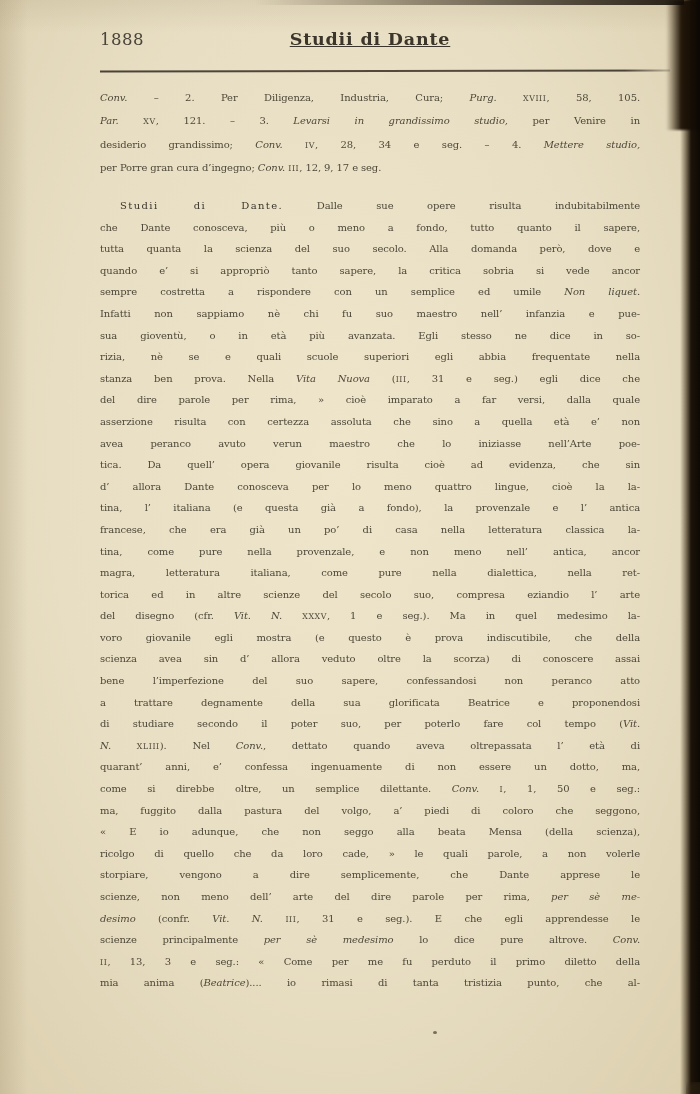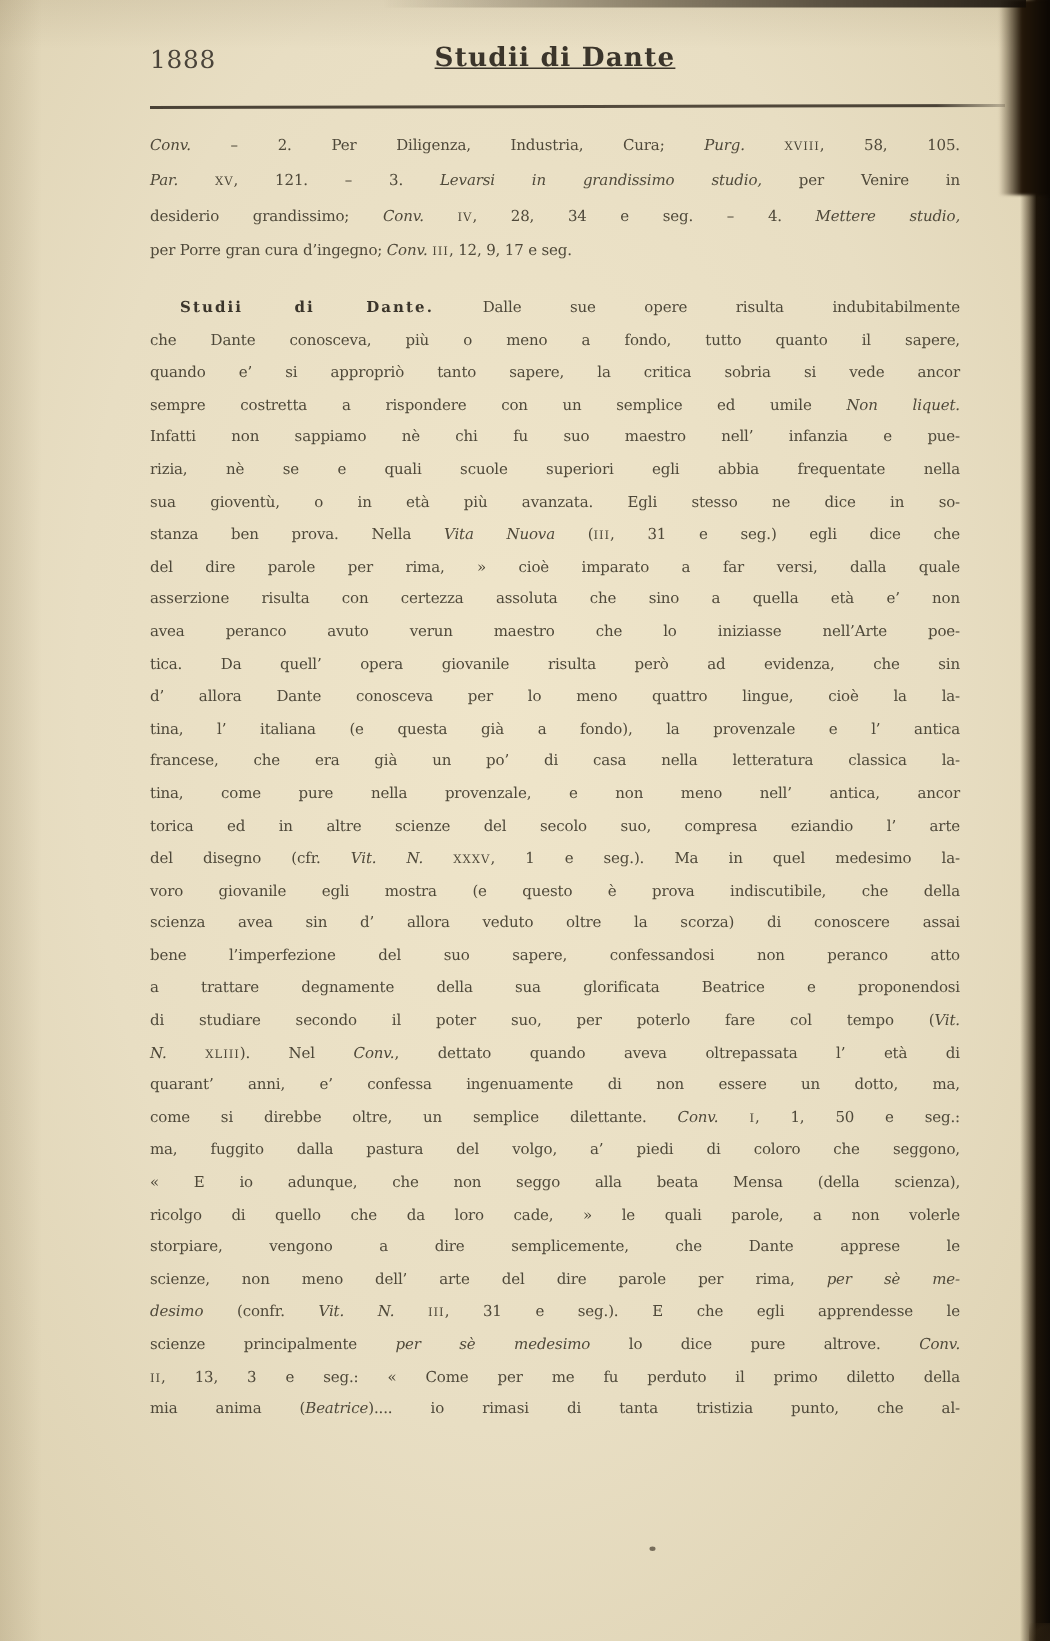--- a/index.html
+++ b/index.html
@@ -60,21 +60,21 @@
   .line{
     text-align:justify;text-align-last:justify;
     font-size:10px;letter-spacing:-.1px;
     white-space:normal;
   }
   .note-para .line{line-height:23.4px;height:23.4px;}
   .entry-para .line{line-height:21.6px;height:21.6px;}
   .note-para .line:last-child{text-align-last:left;}
   .entry-para .line:first-child{text-indent:20px;}
   .si{font-style:italic;}
-  .sb{font-weight:bold;letter-spacing:1.4px;color:#3b352b;}
+  .sb{font-weight:normal;letter-spacing:1.4px;color:#3b352b;}
   .ssc{font-size:.78em;letter-spacing:.6px;}
 </style>
 </head>
 <body>
 
 <div class="page">
 
   <div class="page-number">1888</div>
   <div class="running-title">Studii di Dante</div>
   <div class="header-rule"></div>
@@ -82,34 +82,36 @@
   <div class="textblock note-para">
       <div class="line"><span class="si">Conv.</span><span class="sr"> – 2. Per Diligenza, Industria, Cura; </span><span class="si">Purg.</span><span class="sr"> </span><span class="ssc">XVIII</span><span class="sr">, 58, 105.</span></div>
       <div class="line"><span class="si">Par.</span><span class="sr"> </span><span class="ssc">XV</span><span class="sr">, 121. – 3. </span><span class="si">Levarsi in grandissimo studio,</span><span class="sr"> per Venire in</span></div>
       <div class="line"><span class="sr">desiderio grandissimo; </span><span class="si">Conv.</span><span class="sr"> </span><span class="ssc">IV</span><span class="sr">, 28, 34 e seg. – 4. </span><span class="si">Mettere studio,</span></div>
       <div class="line"><span class="sr">per Porre gran cura d’ingegno; </span><span class="si">Conv.</span><span class="sr"> </span><span class="ssc">III</span><span class="sr">, 12, 9, 17 e seg.</span></div>
     </div>
 
   <div class="textblock entry-para">
       <div class="line"><span class="sb">Studii di Dante.</span><span class="sr"> Dalle sue opere risulta indubitabilmente</span></div>
       <div class="line"><span class="sr">che Dante conosceva, più o meno a fondo, tutto quanto il sapere,</span></div>
+      <div class="line"><span class="sr">tutta quanta la scienza del suo secolo. Alla domanda però, dove e</span></div>
       <div class="line"><span class="sr">quando e’ si appropriò tanto sapere, la critica sobria si vede ancor</span></div>
       <div class="line"><span class="sr">sempre costretta a rispondere con un semplice ed umile </span><span class="si">Non liquet.</span></div>
       <div class="line"><span class="sr">Infatti non sappiamo nè chi fu suo maestro nell’ infanzia e pue-</span></div>
+      <div class="line"><span class="sr">sua gioventù, o in età più avanzata. Egli stesso ne dice in so-</span></div>
       <div class="line"><span class="sr">rizia, nè se e quali scuole superiori egli abbia frequentate nella</span></div>
-      <div class="line"><span class="sr">sua gioventù, o in età più avanzata. Egli stesso ne dice in so-</span></div>
       <div class="line"><span class="sr">stanza ben prova. Nella </span><span class="si">Vita Nuova</span><span class="sr"> (</span><span class="ssc">III</span><span class="sr">, 31 e seg.) egli dice che</span></div>
       <div class="line"><span class="sr">del dire parole per rima, » cioè imparato a far versi, dalla quale</span></div>
       <div class="line"><span class="sr">asserzione risulta con certezza assoluta che sino a quella età e’ non</span></div>
       <div class="line"><span class="sr">avea peranco avuto verun maestro che lo iniziasse nell’Arte poe-</span></div>
-      <div class="line"><span class="sr">tica. Da quell’ opera giovanile risulta però ad evidenza, che sin</span></div>
+      <div class="line"><span class="sr">tica. Da quell’ opera giovanile risulta cioè ad evidenza, che sin</span></div>
       <div class="line"><span class="sr">d’ allora Dante conosceva per lo meno quattro lingue, cioè la la-</span></div>
       <div class="line"><span class="sr">tina, l’ italiana (e questa già a fondo), la provenzale e l’ antica</span></div>
       <div class="line"><span class="sr">francese, che era già un po’ di casa nella letteratura classica la-</span></div>
       <div class="line"><span class="sr">tina, come pure nella provenzale, e non meno nell’ antica, ancor</span></div>
+      <div class="line"><span class="sr">magra, letteratura italiana, come pure nella dialettica, nella ret-</span></div>
       <div class="line"><span class="sr">torica ed in altre scienze del secolo suo, compresa eziandio l’ arte</span></div>
       <div class="line"><span class="sr">del disegno (cfr. </span><span class="si">Vit. N.</span><span class="sr"> </span><span class="ssc">XXXV</span><span class="sr">, 1 e seg.). Ma in quel medesimo la-</span></div>
       <div class="line"><span class="sr">voro giovanile egli mostra (e questo è prova indiscutibile, che della</span></div>
       <div class="line"><span class="sr">scienza avea sin d’ allora veduto oltre la scorza) di conoscere assai</span></div>
       <div class="line"><span class="sr">bene l’imperfezione del suo sapere, confessandosi non peranco atto</span></div>
       <div class="line"><span class="sr">a trattare degnamente della sua glorificata Beatrice e proponendosi</span></div>
       <div class="line"><span class="sr">di studiare secondo il poter suo, per poterlo fare col tempo (</span><span class="si">Vit.</span></div>
       <div class="line"><span class="si">N.</span><span class="sr"> </span><span class="ssc">XLIII</span><span class="sr">). Nel </span><span class="si">Conv.</span><span class="sr">, dettato quando aveva oltrepassata l’ età di</span></div>
       <div class="line"><span class="sr">quarant’ anni, e’ confessa ingenuamente di non essere un dotto, ma,</span></div>
       <div class="line"><span class="sr">come si direbbe oltre, un semplice dilettante. </span><span class="si">Conv.</span><span class="sr"> </span><span class="ssc">I</span><span class="sr">, 1, 50 e seg.:</span></div>

